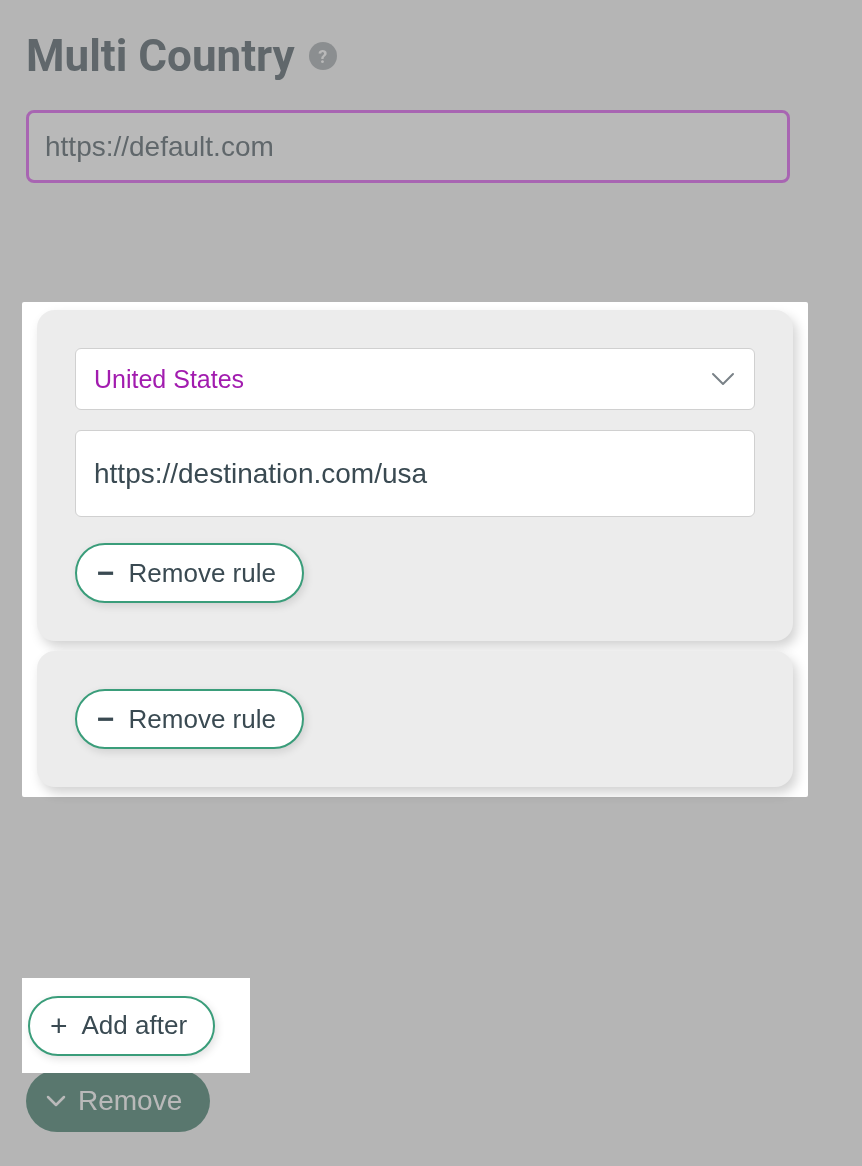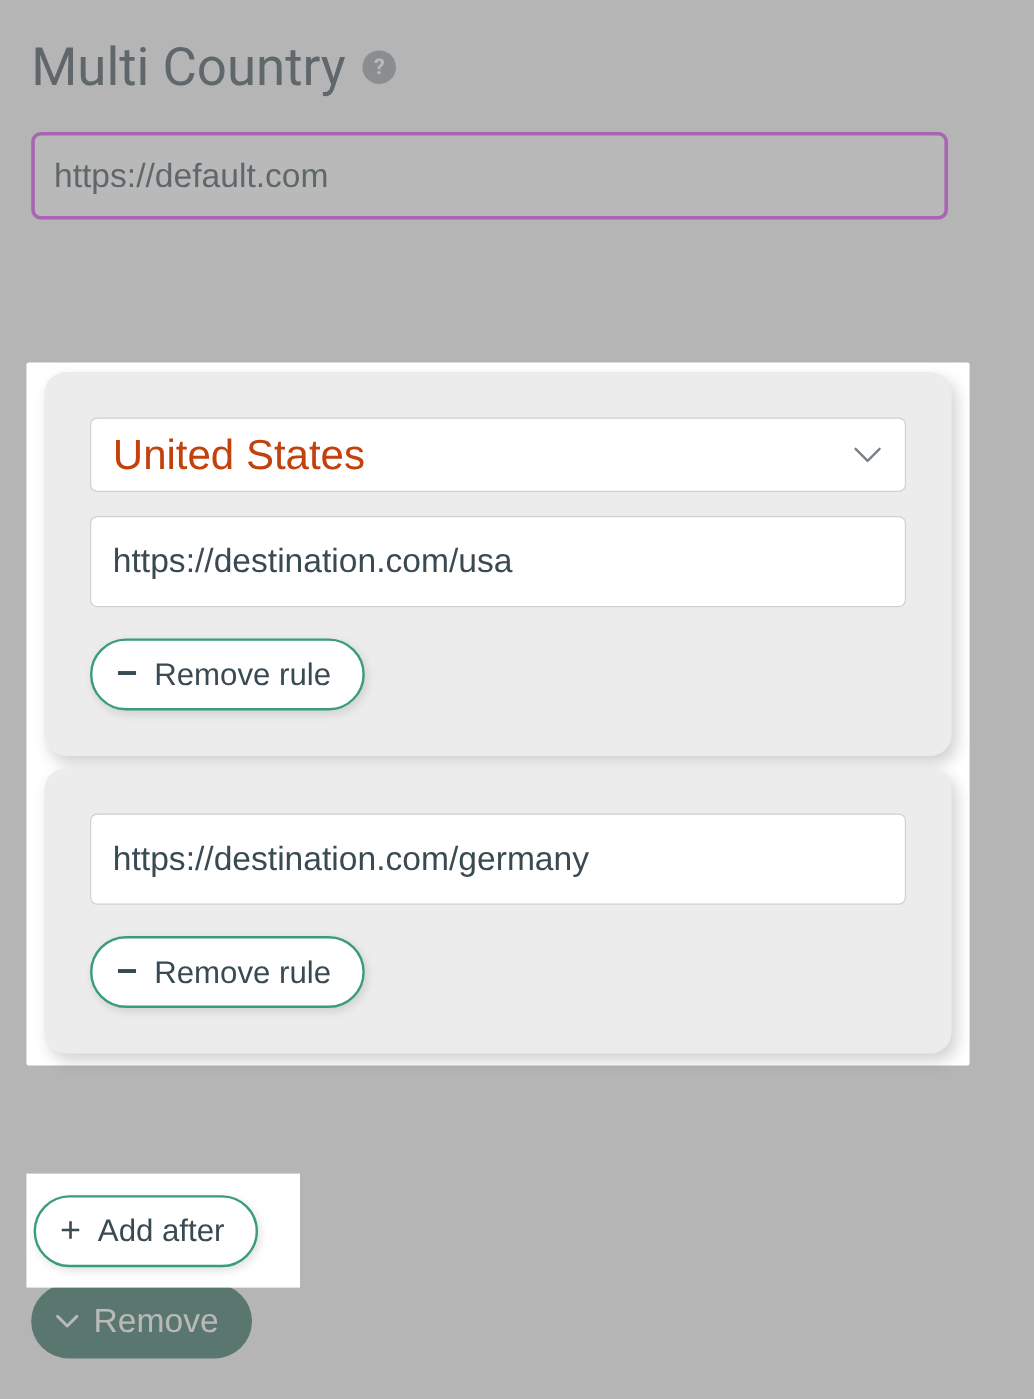--- a/index.html
+++ b/index.html
@@ -23,21 +23,21 @@
     z-index: 1;
   }
   .title-row {
     display: flex;
     align-items: center;
     gap: 14px;
     margin-bottom: 28px;
   }
   .title {
     font-size: 44px;
-    font-weight: 400;
+    font-weight: 700;
     color: #3a4a52;
     text-align: center;
   }
   .help-icon {
     width: 28px; height: 28px;
     border-radius: 50%;
     background: #9aa0a4;
     color: #fff;
     font-size: 18px;
     font-weight: 700;
@@ -82,38 +82,38 @@
   .select-wrap {
     position: relative;
     margin-bottom: 20px;
   }
   .country-select {
     width: 100%;
     height: 62px;
     border: 1px solid #d0d0d0;
     border-radius: 6px;
     background: #fff;
-    font-size: 35px;
-    color: #c2410c;
+    font-size: 25px;
+    color: #a21caf;
     padding: 0 18px;
     appearance: none;
     -webkit-appearance: none;
     outline: none;
   }
   .chevron {
     position: absolute;
     right: 20px;
     top: 50%;
     transform: translateY(-50%);
     pointer-events: none;
   }
   .chevron svg { display: block; }
   .dest-input {
     width: 100%;
-    height: 76px;
+    height: 87px;
     border: 1px solid #d0d0d0;
     border-radius: 6px;
     background: #fff;
     font-size: 28px;
     color: #3a4a52;
     padding: 0 18px;
     outline: none;
     margin-bottom: 26px;
   }
   .pill-btn {
@@ -193,21 +193,20 @@
       </span>
     </div>
     <input type="text" class="dest-input" value="https://destination.com/usa" style="">
     <button class="pill-btn minus">
       <span class="glyph">−</span>
       <span>Remove rule</span>
     </button>
   </div>
 
   <div class="rule-card">
-    <input type="text" class="dest-input" value="https://destination.com/germany" style="">
     <button class="pill-btn minus">
       <span class="glyph">−</span>
       <span>Remove rule</span>
     </button>
   </div>
 
 </div>
 
 <div class="add-zone">
   <button class="pill-btn">

